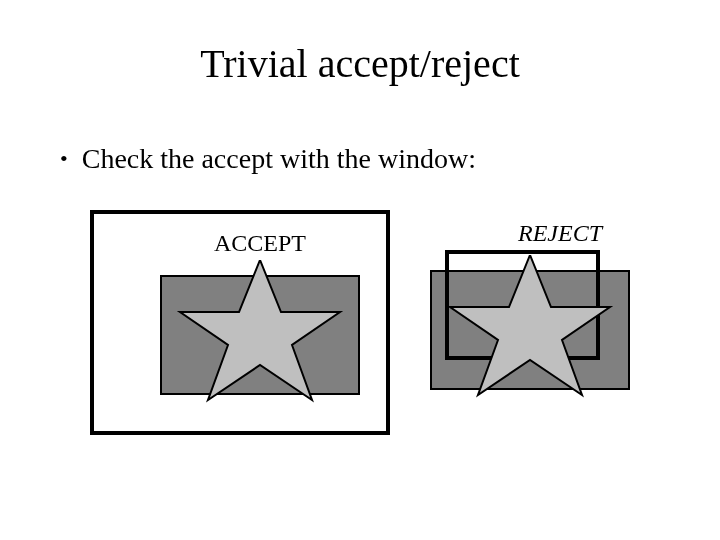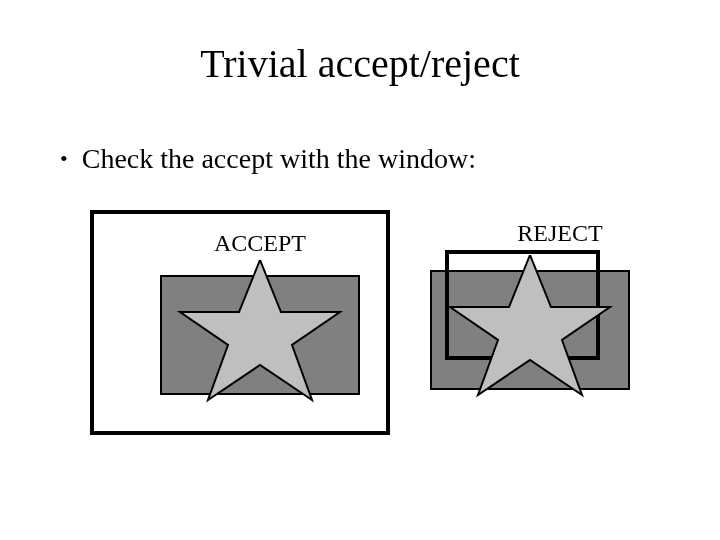--- a/index.html
+++ b/index.html
@@ -85,16 +85,16 @@
     </svg>
     <div class="label" style="left:90px; top:20px; width:160px;">ACCEPT</div>
   </div>
 
   <div class="fig" style="left:430px; top:210px; width:230px; height:180px;">
     <div class="bbox" style="left:0; top:60px; width:200px; height:120px;"></div>
     <div class="window" style="left:15px; top:40px; width:155px; height:110px; background:transparent;"></div>
     <svg class="star" style="left:0; top:45px;" width="200" height="145" viewBox="0 0 200 145">
       <polygon points="100,0 121,52 180,52 132,85 152,140 100,105 48,140 68,85 20,52 79,52" fill="#bfbfbf" stroke="#000" stroke-width="2"></polygon>
     </svg>
-    <div class="label" style="left:60px; top:10px; width:140px;">REJECT</div>
+    <div class="label" style="left:60px; top:10px; width:140px;font-style:italic;">REJECT</div>
   </div>
 
 </div>
 
 </body></html>

